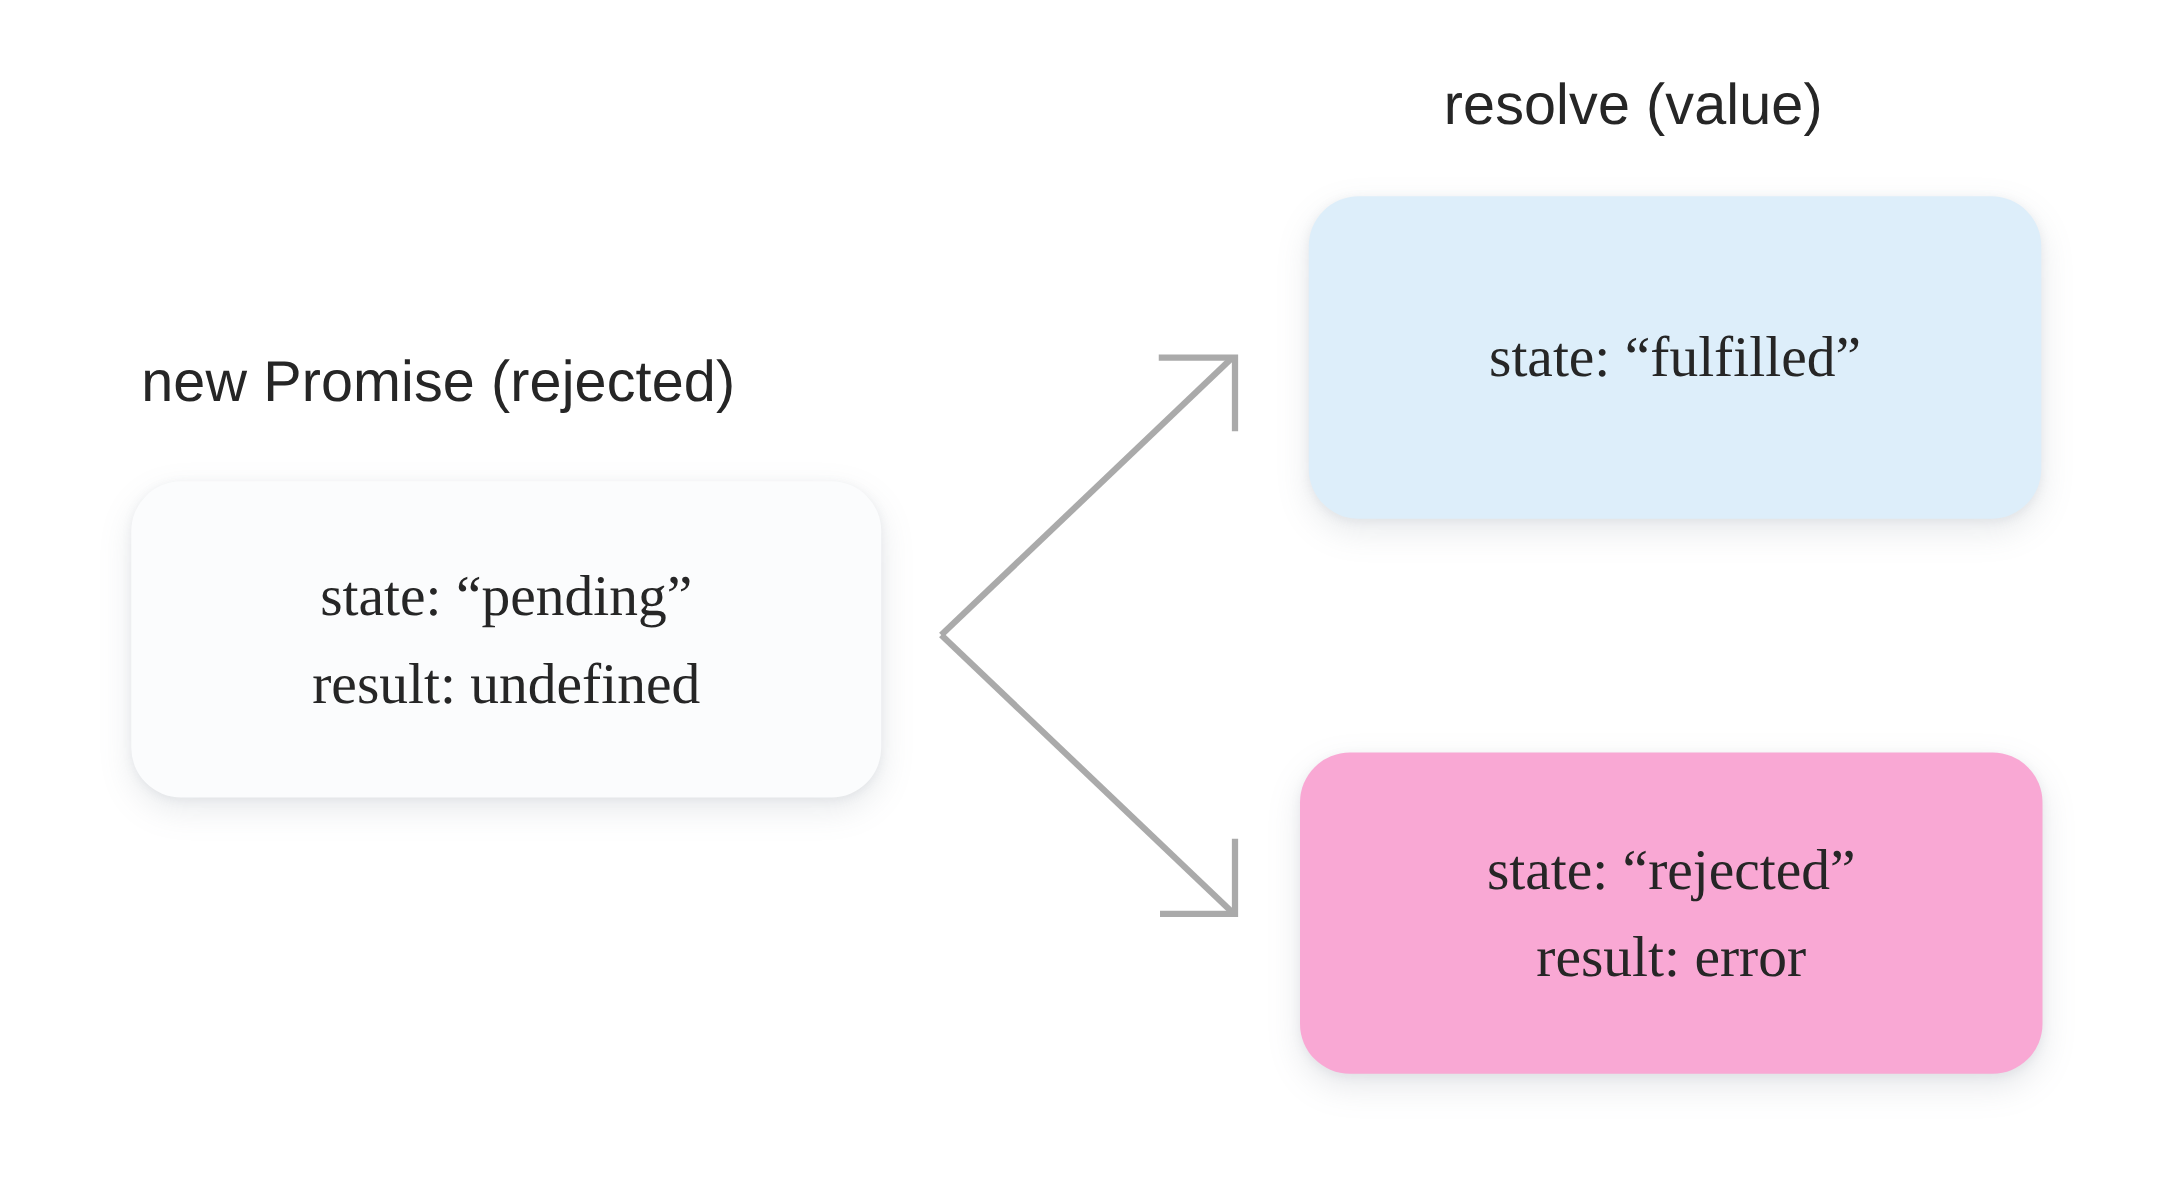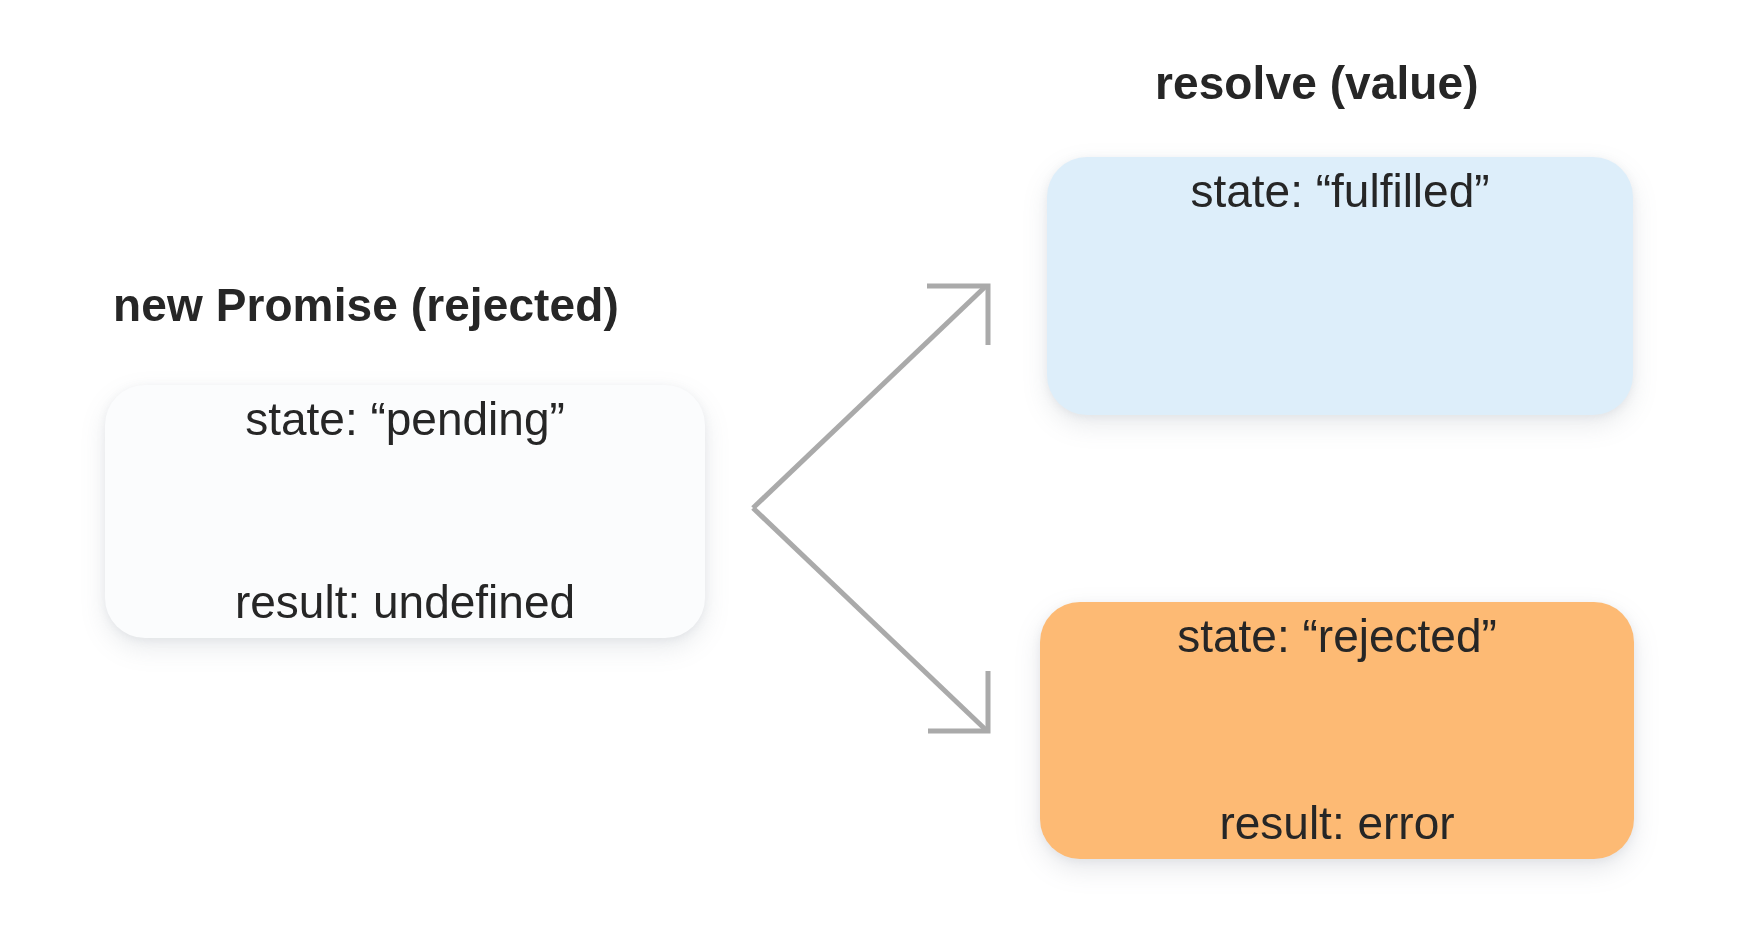--- a/index.html
+++ b/index.html
@@ -29,39 +29,40 @@
     top: 0;
     width: 1738px;
     height: 947px;
     pointer-events: none;
   }
 
   
   .caption {
     position: absolute;
     font-size: 46px;
-    font-weight: 700;
+    font-weight: 400;
     line-height: 1.15;
     color: #262626;
     white-space: nowrap;
     letter-spacing: 0.1px;
   }
   .caption-promise { left: 113px;  top: 279px; }
   .caption-resolve { left: 1155px; top: 57px;  }
   .caption-reject  { left: 1182px; top: 507px; }
 
   
   .state-box {
     position: absolute;
     border-radius: 40px;
     box-sizing: border-box;
     display: flex;
     flex-direction: column;
     align-items: center;
-    justify-content: space-between;
+    justify-content: center;
+    font-family: Liberation Serif, serif;
   }
   .state-box .line {
     font-size: 46px;
     line-height: 1.52;
     white-space: nowrap;
     color: #262626;
     text-align: center;
   }
 
   .box-pending {
@@ -82,21 +83,21 @@
     background: #ddeefa;
     box-shadow: 0 10px 26px rgba(120, 130, 145, 0.16),
                 0 2px 8px rgba(120, 130, 145, 0.10);
   }
 
   .box-rejected {
     left: 1040px;
     top: 602px;
     width: 594px;
     height: 257px;
-    background: #fdba74;
+    background: #f9a8d4;
     box-shadow: 0 10px 26px rgba(120, 130, 145, 0.18),
                 0 2px 8px rgba(120, 130, 145, 0.10);
   }
 </style>
 </head>
 <body>
 
 <div class="canvas">
 
   <svg class="connectors" viewBox="0 0 1738 947" width="1738" height="947" aria-hidden="true">

